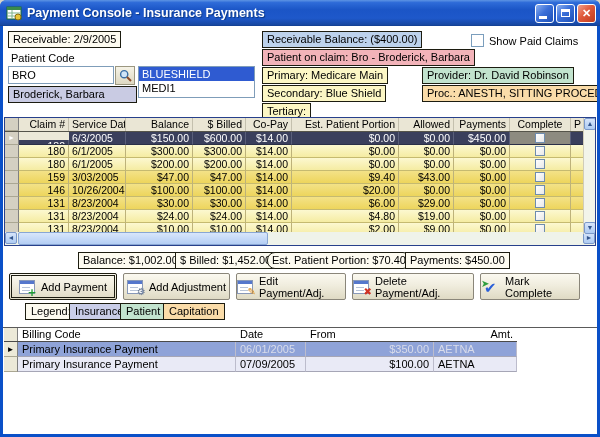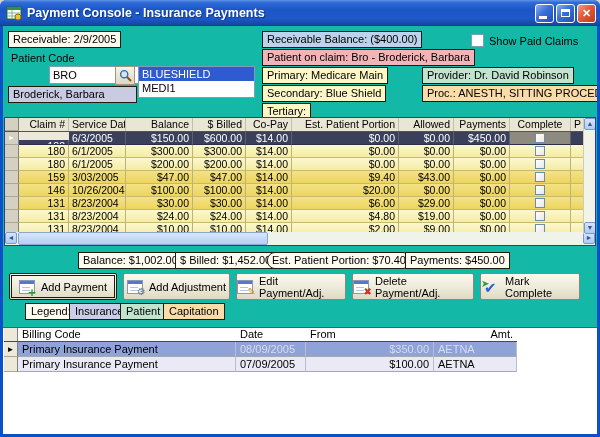--- a/index.html
+++ b/index.html
@@ -14,21 +14,21 @@
   .title-text { color:#fff; font-weight:bold; font-size:12.5px; text-shadow:1px 1px 1px #0A3580; flex:1 1 auto;
     white-space:nowrap; overflow:hidden; }
   .winbtns { display:flex; gap:2px; }
   .winbtn { width:19px; height:19px; border-radius:3px; border:1px solid #fff; color:#fff;
     font-size:10px; line-height:16px; text-align:center; position:relative;
     background:linear-gradient(135deg,#8CB0F0 0%,#3A6FD8 45%,#1D50B8 100%); }
   .winbtn.close { background:linear-gradient(135deg,#F0A08C 0%,#E0593A 45%,#C03C1E 100%); font-weight:bold; font-size:11px; }
   .winbtn .minbar { position:absolute; left:3px; bottom:3px; width:8px; height:3px; background:#fff; }
   .winbtn .maxbox { position:absolute; left:4px; top:4px; width:9px; height:8px; border:1px solid #fff; border-top:3px solid #fff; }
 
-  .content { position:absolute; left:3px; right:3px; top:26px; bottom:3px; background:#14b8a6; overflow:hidden; font-size:11px; color:#000; }
+  .content { position:absolute; left:3px; right:3px; top:26px; bottom:3px; background:#ffffff; overflow:hidden; font-size:11px; color:#000; }
 
   .tag { position:absolute; border:1px solid #1c1c10; padding:1px 4px 2px 4px; white-space:nowrap; font-size:11px; }
   .lbl { position:absolute; white-space:nowrap; font-size:11px; }
 
   .textinput { position:absolute; background:#fff; border:1px solid #7F9DB9; padding:1px 3px; font-size:11px; }
   .searchbtn { position:absolute; width:20px; height:19px; background:linear-gradient(180deg,#F6F3E6,#DDD8C2);
     border:1px solid #9B9780; display:flex; align-items:center; justify-content:center; }
   .listbox { position:absolute; background:#fff; border:1px solid #7F9DB9; overflow:hidden; }
   .listitem { padding:0 3px; height:14px; line-height:14px; font-size:11px; }
   .listitem.sel { background:#2F5BD1; color:#fff; }
@@ -124,21 +124,21 @@
       <span class="tag" style="left:259px; top:5px; background:#BDD2EC;">Receivable Balance: ($400.00)</span>
 
       <span class="lbl" style="left:468px; top:8px; display:flex; align-items:flex-end; gap:5px;">
         <span class="xpcheck"></span>
         <span>Show Paid Claims</span>
       </span>
 
       <span class="tag" style="left:259px; top:23px; background:#F2B3B9;">Patient on claim: Bro - Broderick, Barbara</span>
 
       <span class="lbl" style="left:8px; top:26px;">Patient Code</span>
-      <input class="textinput" style="left: 5px; top: 40px; width: 106px; height: 18px; margin-left: 41px;" value="BRO">
+      <input class="textinput" style="left: 5px; top: 40px; width: 106px; height: 18px;" value="BRO">
       <span class="searchbtn" style="left:112px; top:40px;">
         <svg width="13" height="13" viewBox="0 0 13 13">
           <circle cx="5.2" cy="5.2" r="3.6" fill="#cfe4f7" stroke="#3b6ea5" stroke-width="1.4"></circle>
           <line x1="8" y1="8" x2="12" y2="12" stroke="#8a4a2a" stroke-width="2"></line>
         </svg>
       </span>
       <span class="tag" style="left:5px; top:60px; width:129px; background:#C9CBE3;">Broderick, Barbara</span>
 
       <div class="listbox" style="left:135px; top:40px; width:117px; height:32px;">
           <div class="listitem sel">BLUESHIELD</div>
@@ -359,21 +359,21 @@
               <div class="hc gcell2" style="width: 14px; flex: 0 0 14px;"></div>
               <div class="hc " style="width: 218px; flex: 0 0 218px;">Billing Code</div>
               <div class="hc " style="width: 70px; flex: 0 0 70px;">Date</div>
               <div class="hc " style="width: 83px; flex: 0 0 83px;">From</div>
               <div class="hc ralign" style="width: 128px; flex: 0 0 128px;">Amt.</div>
             </div>
           <div id="pay-body">
               <div class="p-row psel">
                 <div class="gcell2" style="width: 14px; flex: 0 0 14px;">►</div>
                 <div class="c " style="width: 218px; flex: 0 0 218px;">Primary Insurance Payment</div>
-                <div class="c dim" style="width: 70px; flex: 0 0 70px;">08/09/2005</div>
+                <div class="c dim" style="width: 70px; flex: 0 0 70px;">06/01/2005</div>
                 <div class="c dim ralign" style="width: 128px; flex: 0 0 128px; text-align: right;">$350.00</div>
                 <div class="c dim" style="width: 83px; flex: 0 0 83px;">AETNA</div>
               </div>
               <div class="p-row pnorm">
                 <div class="gcell2" style="width: 14px; flex: 0 0 14px;"></div>
                 <div class="c " style="width: 218px; flex: 0 0 218px;">Primary Insurance Payment</div>
                 <div class="c " style="width: 70px; flex: 0 0 70px;">07/09/2005</div>
                 <div class="c ralign" style="width: 128px; flex: 0 0 128px; text-align: right;">$100.00</div>
                 <div class="c " style="width: 83px; flex: 0 0 83px;">AETNA</div>
               </div>

